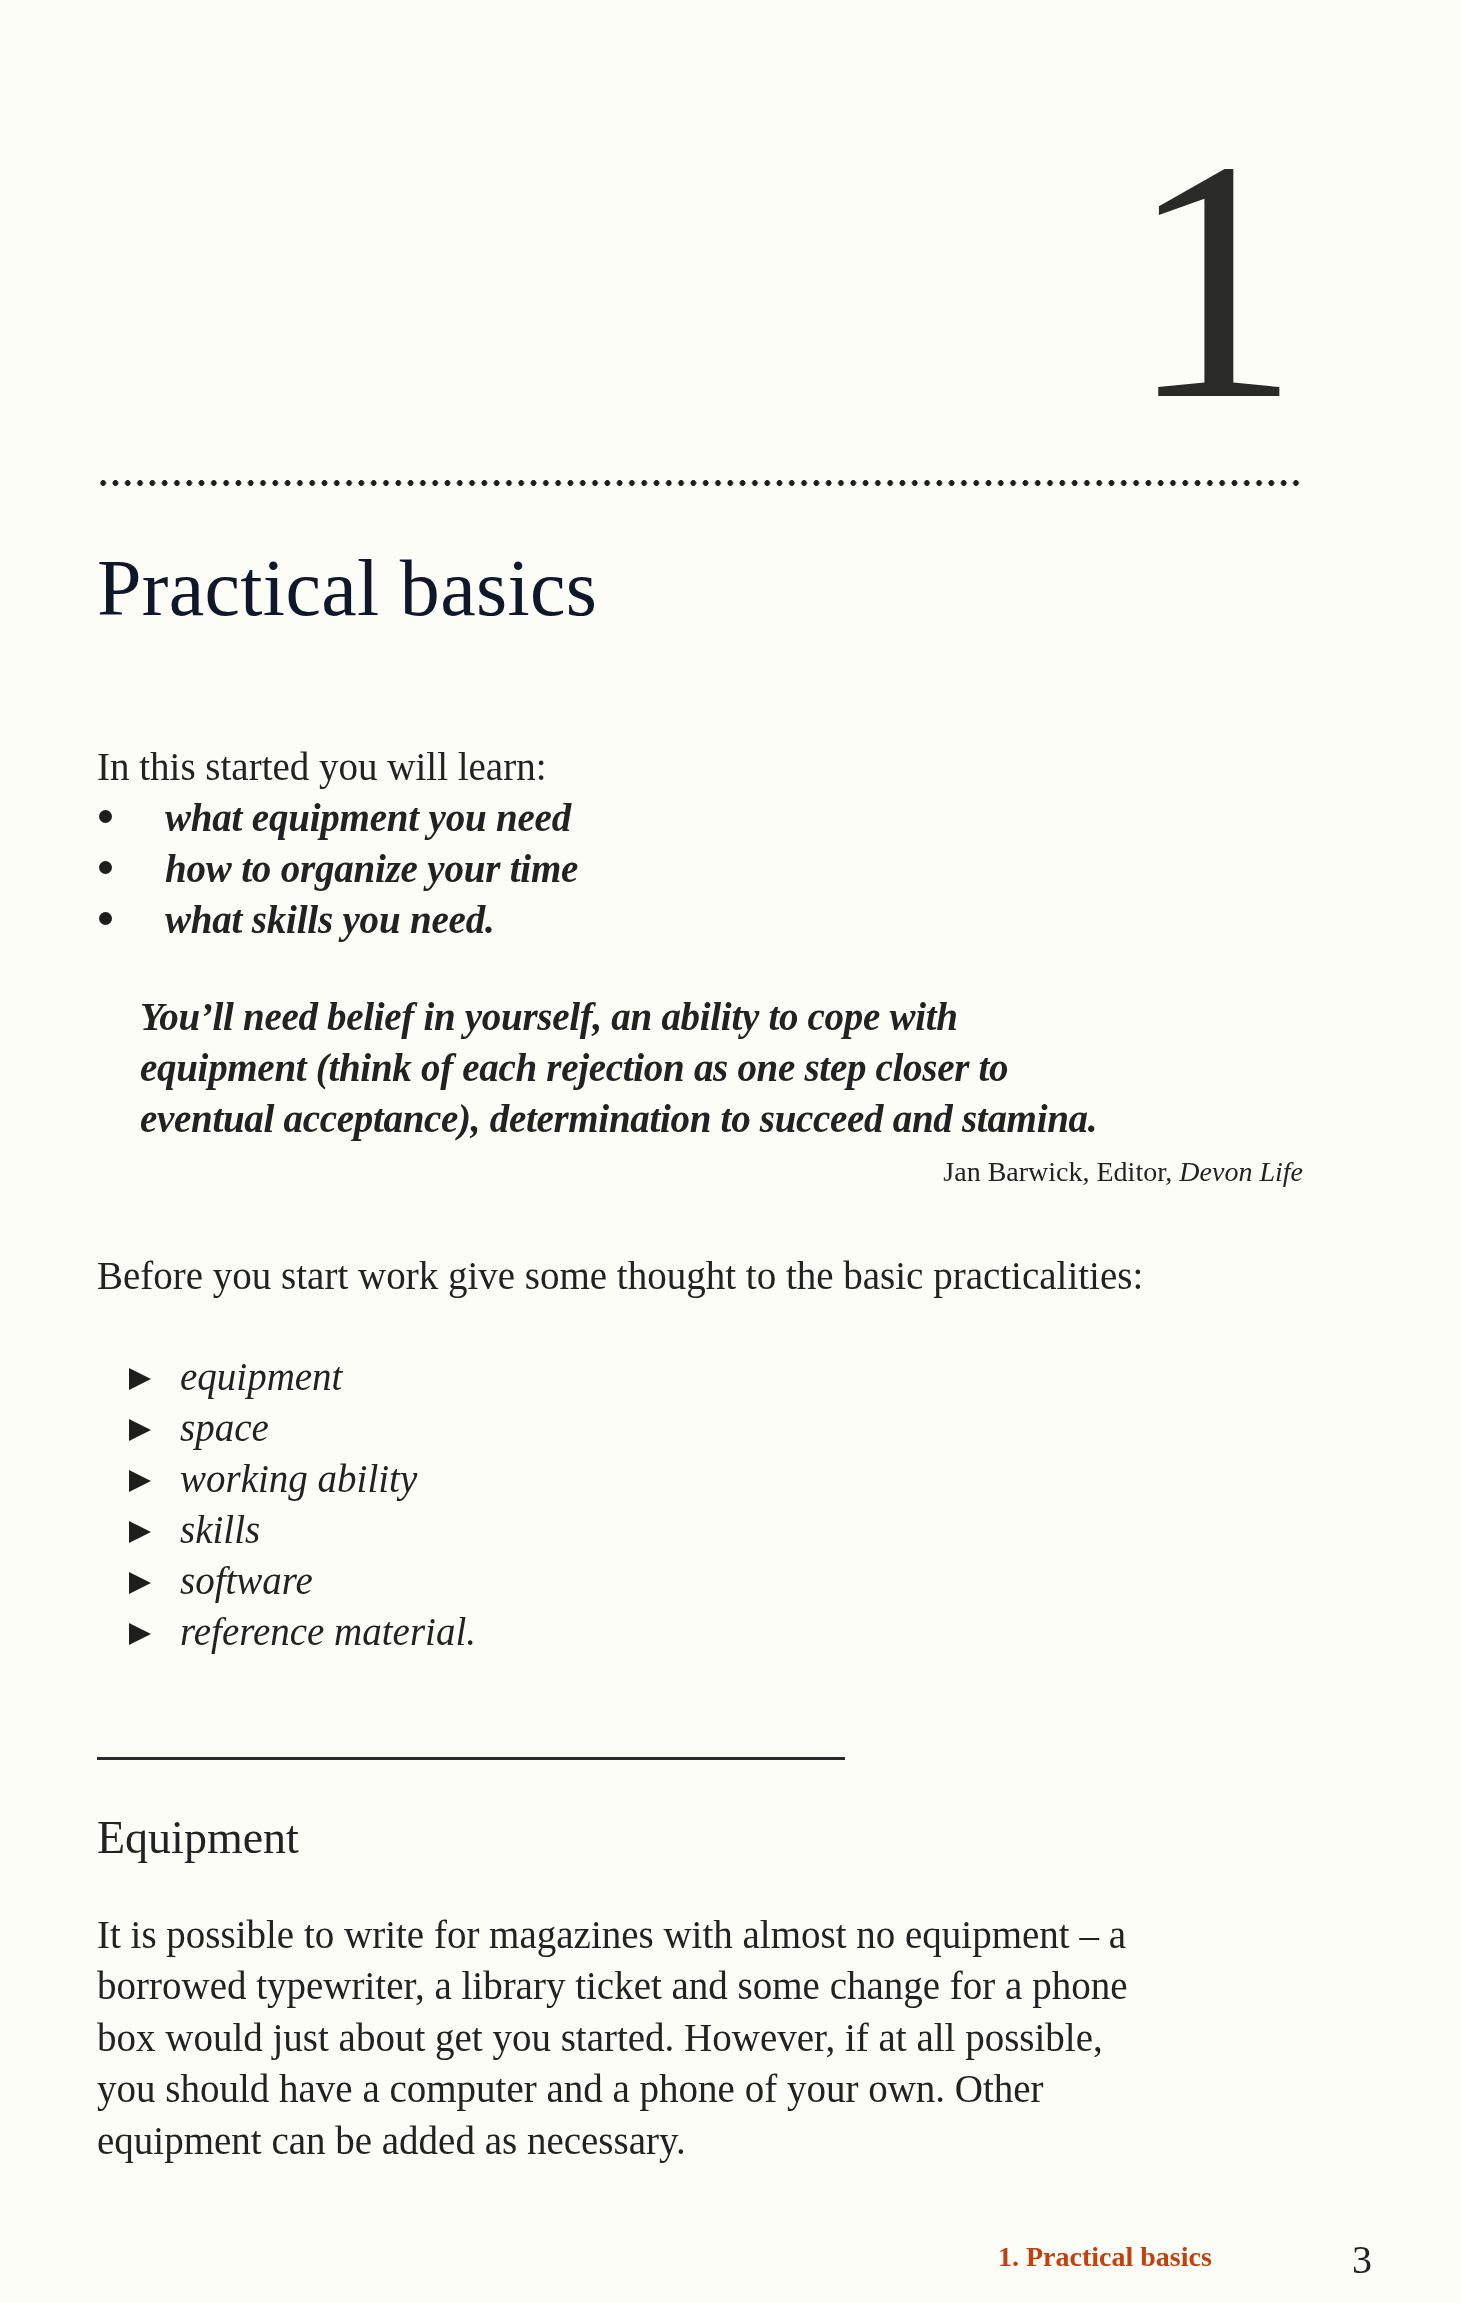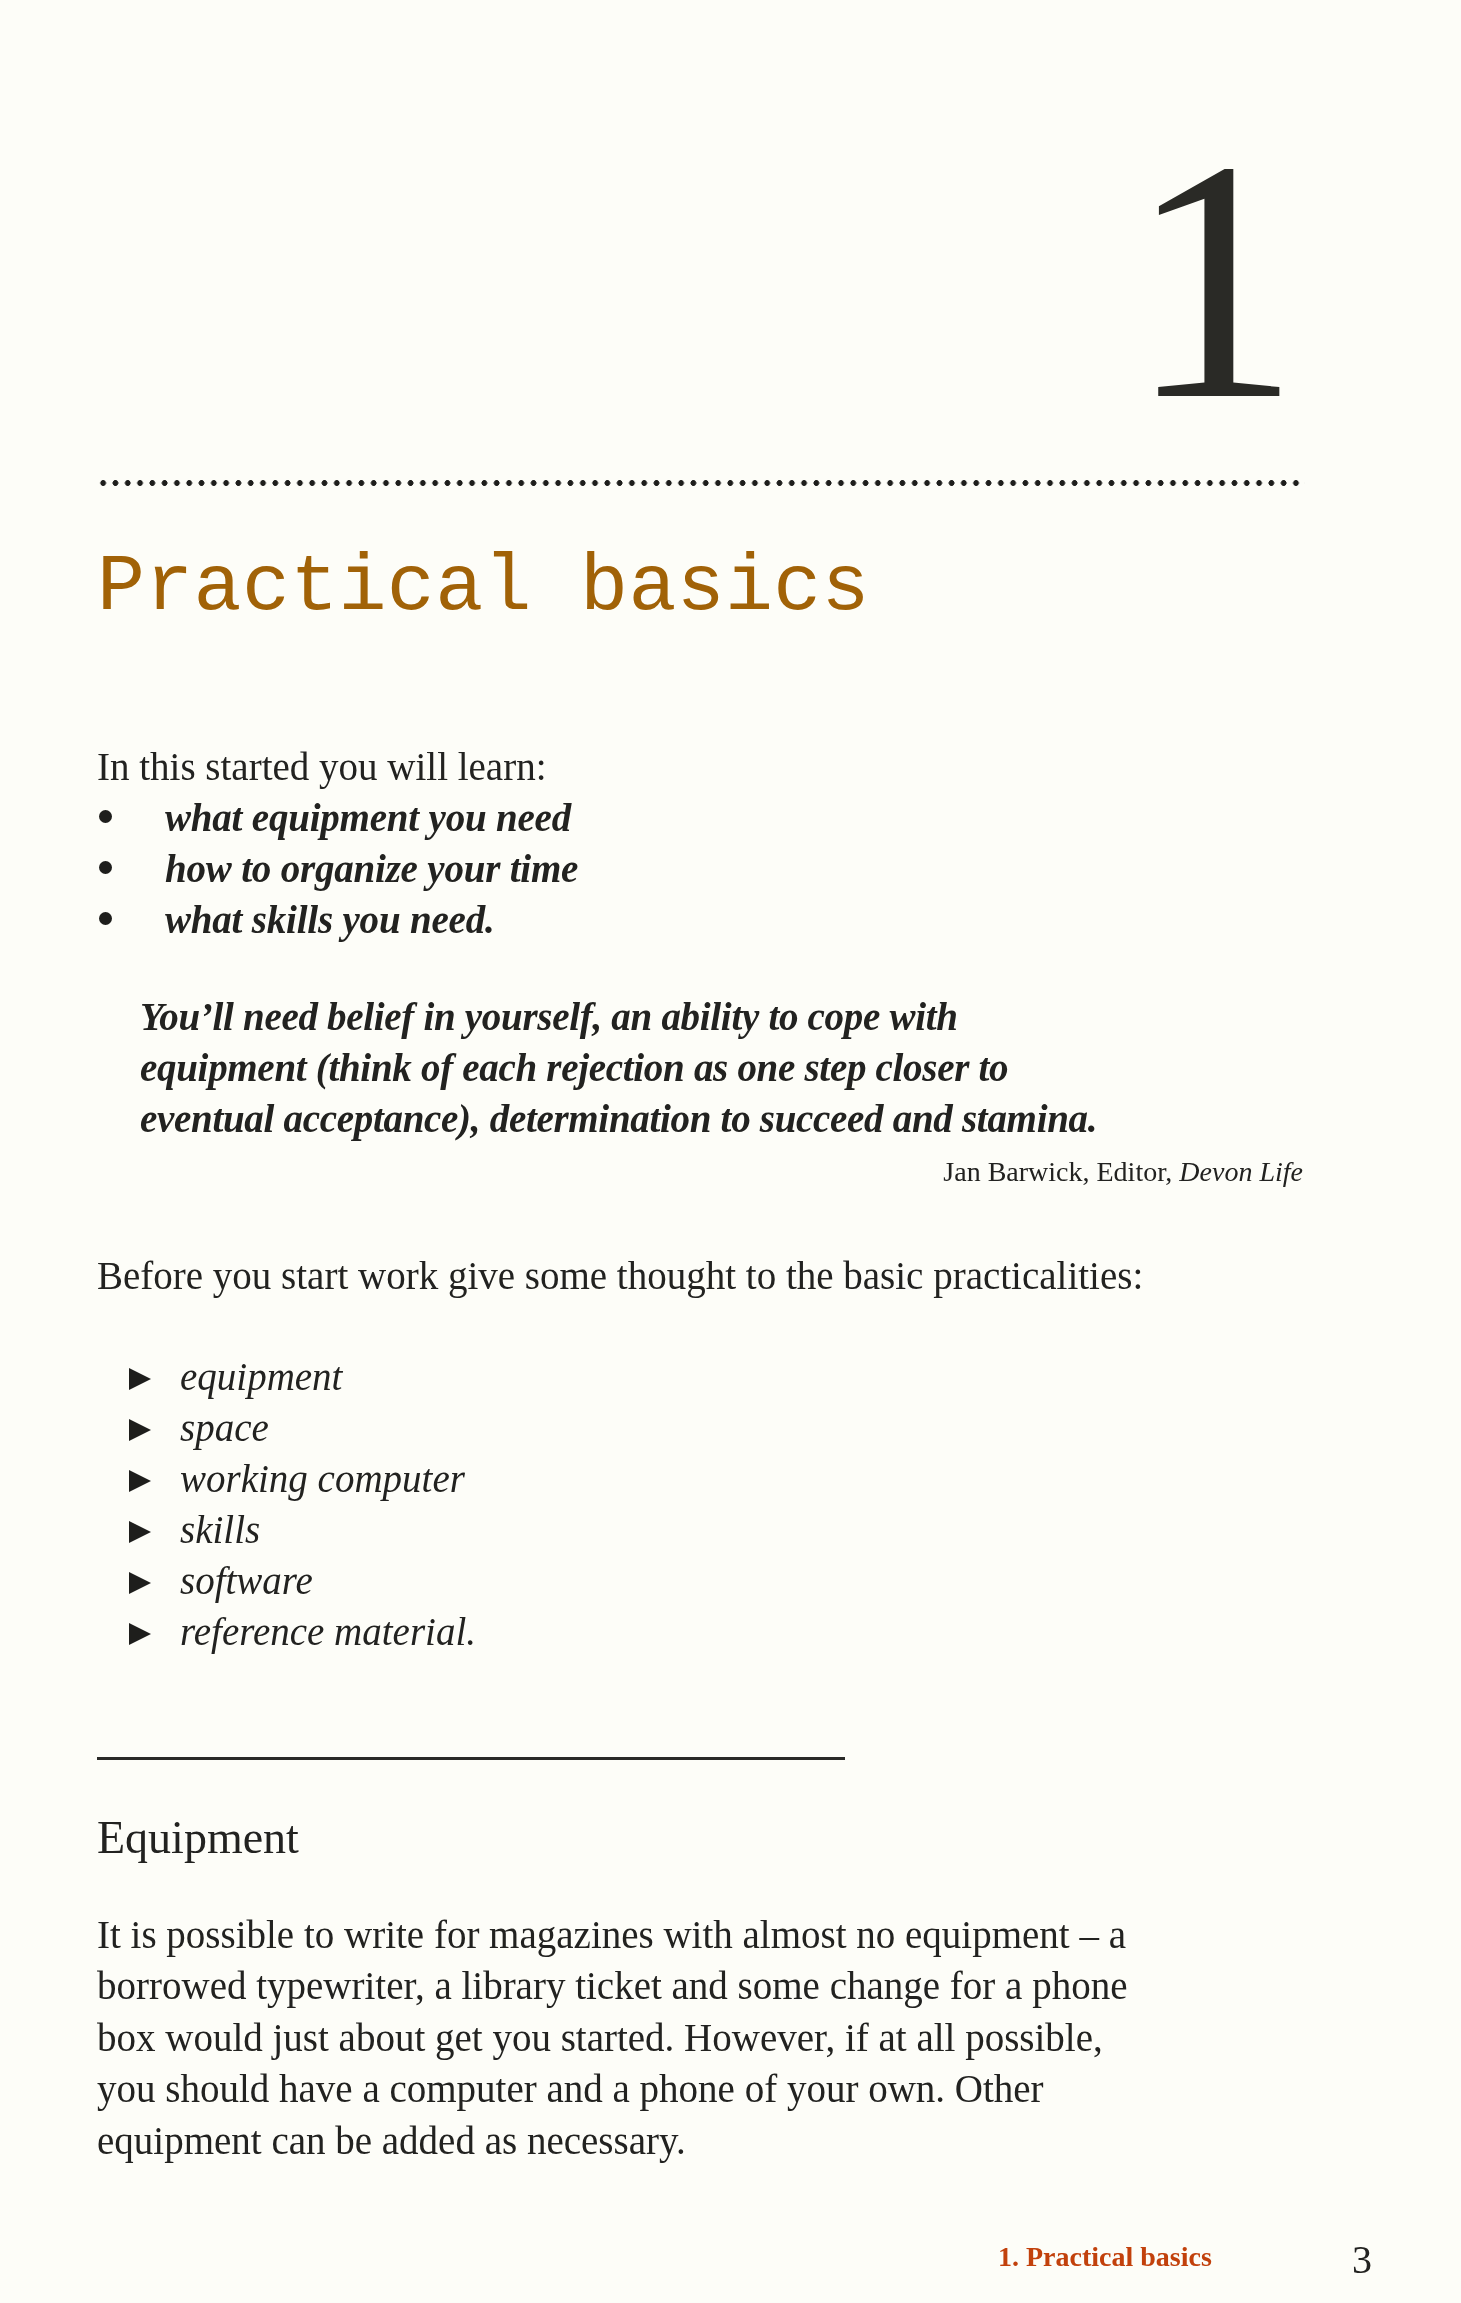--- a/index.html
+++ b/index.html
@@ -15,21 +15,21 @@
     font-size: 344px; line-height: 344px; color: #2a2a26;
     font-family: "Liberation Serif", serif;
   }
   .dotted-rule {
     position: absolute; left: 97px; top: 479px; width: 1208px; height: 8px;
     background-image: radial-gradient(circle, #1e1e1c 2.6px, transparent 3.2px);
     background-size: 12.3px 8px; background-repeat: repeat-x;
   }
   .chapter-title {
     position: absolute; left: 97px; top: 548px;
-    font-size: 80px; line-height: 80px; color: #a16207; letter-spacing: 0.3px; font-family: Liberation Mono, monospace;
+    font-size: 80px; line-height: 80px; color: #0f172a; letter-spacing: 0.3px;
   }
   .body-line {
     position: absolute; left: 97px; font-size: 39px; line-height: 39px; white-space: nowrap;
   }
   .learn-item {
     position: absolute; left: 0; font-size: 39px; line-height: 39px; white-space: nowrap;
   }
   .learn-item .bullet {
     position: absolute; left: 99px; top: 12px; width: 13px; height: 13px;
     border-radius: 50%; background: #1e1e1c;
@@ -113,21 +113,21 @@
     <div class="arrow-item" style="top:1357px;">
       <span class="arrow"></span>
       <span class="text">equipment</span>
     </div>
     <div class="arrow-item" style="top:1408px;">
       <span class="arrow"></span>
       <span class="text">space</span>
     </div>
     <div class="arrow-item" style="top:1459px;">
       <span class="arrow"></span>
-      <span class="text">working computer</span>
+      <span class="text">working ability</span>
     </div>
     <div class="arrow-item" style="top:1510px;">
       <span class="arrow"></span>
       <span class="text">skills</span>
     </div>
     <div class="arrow-item" style="top:1561px;">
       <span class="arrow"></span>
       <span class="text">software</span>
     </div>
     <div class="arrow-item" style="top:1612px;">

